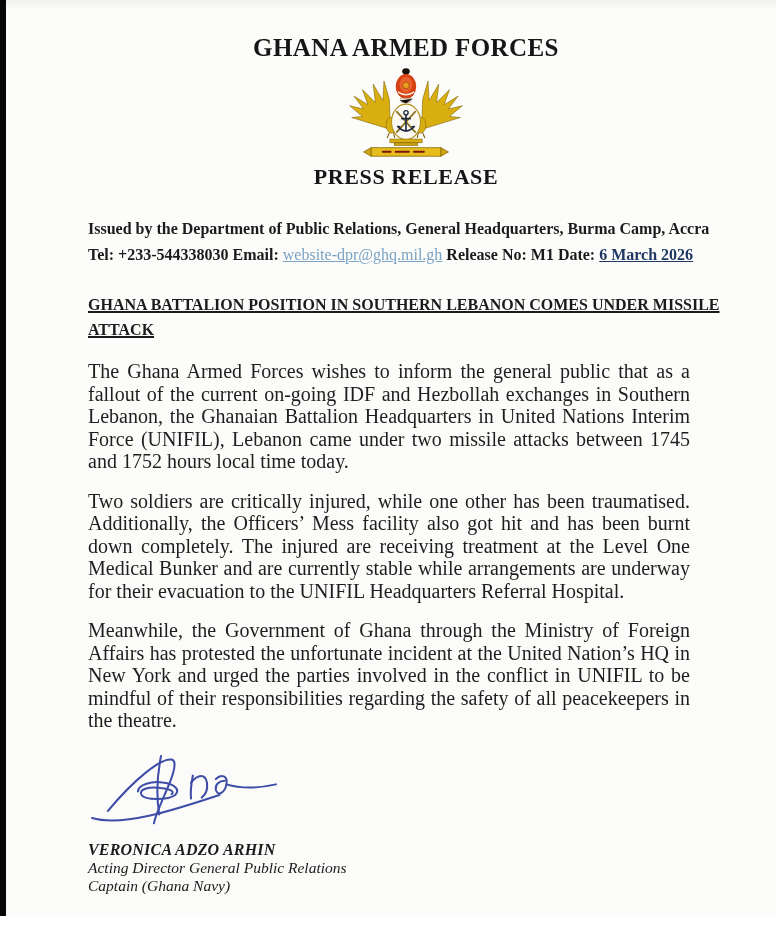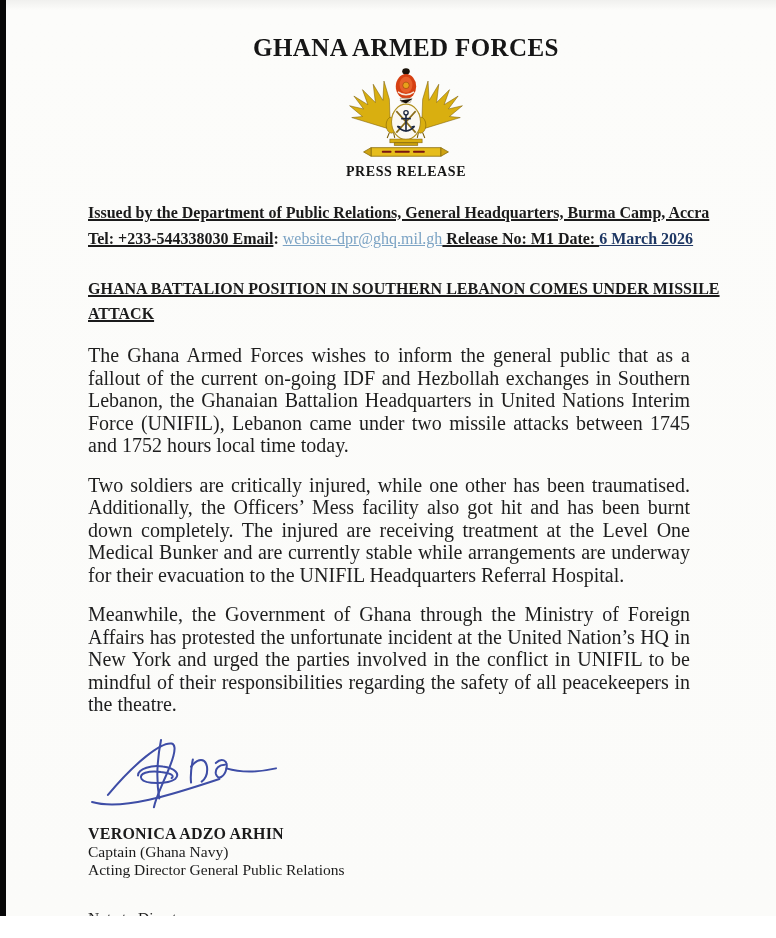--- a/index.html
+++ b/index.html
@@ -10,40 +10,40 @@
     color:#1b1b1b;
   }
   .edge-bar{position:absolute;left:0;top:0;width:6px;height:100%;background:#070707;}
   .content{padding:34px 52px 0 88px;}
   .doc-title{
     text-align:center;font-size:25px;font-weight:bold;letter-spacing:0.4px;
     margin:0 0 4px 0;color:#161616;
   }
   .crest-wrap{text-align:center;margin:0 0 2px 0;line-height:0;}
   .press-release{
-    text-align:center;font-size:14px;font-weight:bold;letter-spacing:0.6px;
-    margin:4px 0 20px 0;color:#161616;
+    text-align:center;font-size:22px;font-weight:bold;letter-spacing:0.6px;
+    margin:4px 0 26px 0;color:#161616;
   }
   .hdr-line{
     font-weight:bold;font-size:16px;line-height:26px;white-space:pre-wrap;
   }
-  .hdr-line .u{text-decoration:underline;text-decoration-thickness:1.5px;}
+  .hdr-line .u{text-decoration-thickness:1.5px;}
   .contact-line{margin-bottom:24px;}
   .email-link{color:#7ba3c4;font-weight:normal;text-decoration:underline;cursor:pointer;}
   .date-val{color:#1f3864;text-decoration:underline;}
   .headline{
     font-weight:bold;font-size:16px;line-height:25px;margin:0 0 18px 0;
     text-decoration:underline;text-decoration-thickness:1.5px;max-width:640px;
   }
   .para{
     font-size:20px;line-height:22.5px;text-align:justify;
     margin:0 34px 17px 0;color:#1e1e1e;
   }
   .sig-wrap{margin:16px 0 0 -4px;height:84px;}
-  .sig-block{margin-top:8px;font-size:15.5px;line-height:18px;}
+  .sig-block{margin-top:8px;font-size:15.5px;line-height:18px;font-style:italic;}
   .sig-name{font-weight:bold;font-size:16px;letter-spacing:0.2px;}
   .note-block{margin-top:30px;font-size:15.5px;line-height:18.5px;}
 </style>
 </head>
 <body>
 
 <div class="page">
   <div class="edge-bar"></div>
 
   <div class="content">
@@ -122,22 +122,22 @@
         <path d="M58 48 C 58 40 74 36 86 38 C 100 40 106 46 100 52 C 92 58 66 58 62 52 C 58 46 70 42 84 44 C 94 45 100 48 96 51"></path>
         <path d="M120 30 C 118 40 117 48 118 56"></path>
         <path d="M118 38 C 126 28 134 28 136 38 C 137 46 134 52 130 55"></path>
         <path d="M146 34 C 152 28 160 30 158 40 C 156 50 148 54 146 46 C 145 40 150 36 156 36"></path>
         <path d="M158 40 C 178 46 196 44 214 40"></path>
       </svg>
     </div>
 
     <div class="sig-block">
       <div class="sig-name">VERONICA ADZO ARHIN</div>
+      <div>Acting Director General Public Relations</div>
       <div>Captain (Ghana Navy)</div>
-      <div>Acting Director General Public Relations</div>
     </div>
 
     <div class="note-block">
       <div>Note to Director</div>
       <div>For favour of publication, please.</div>
 
     </div>
 
   </div>
 </div>

